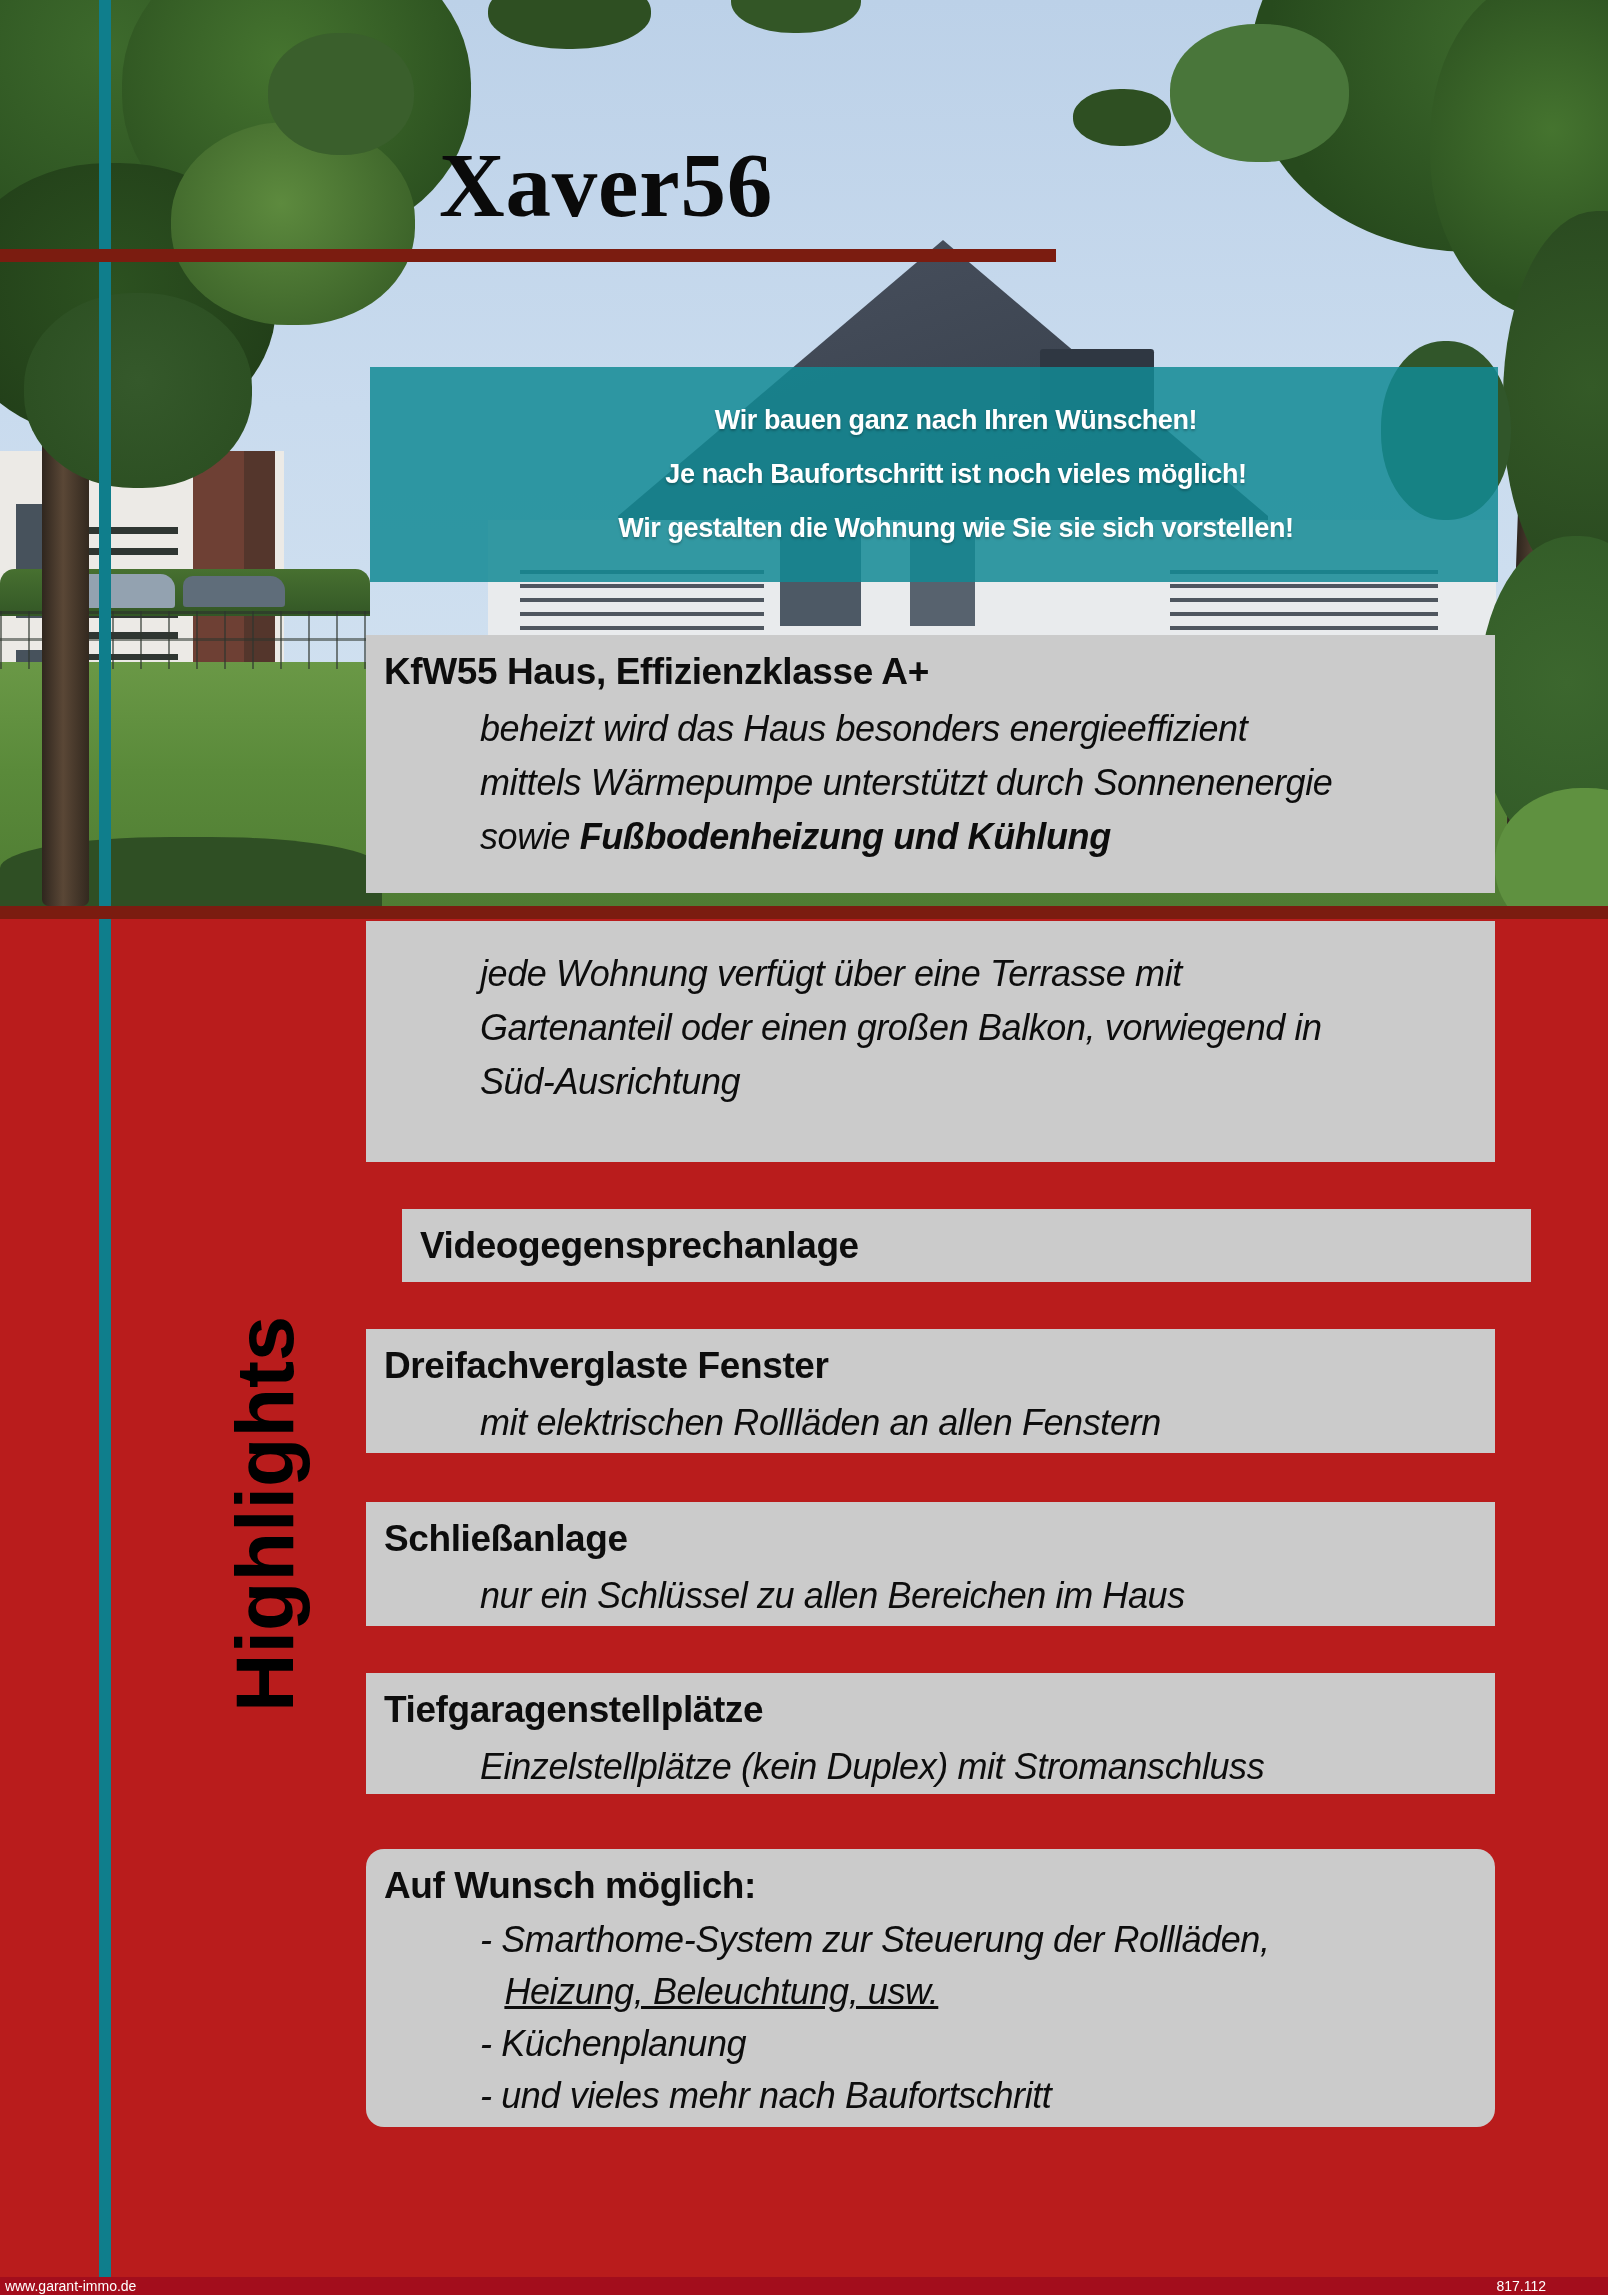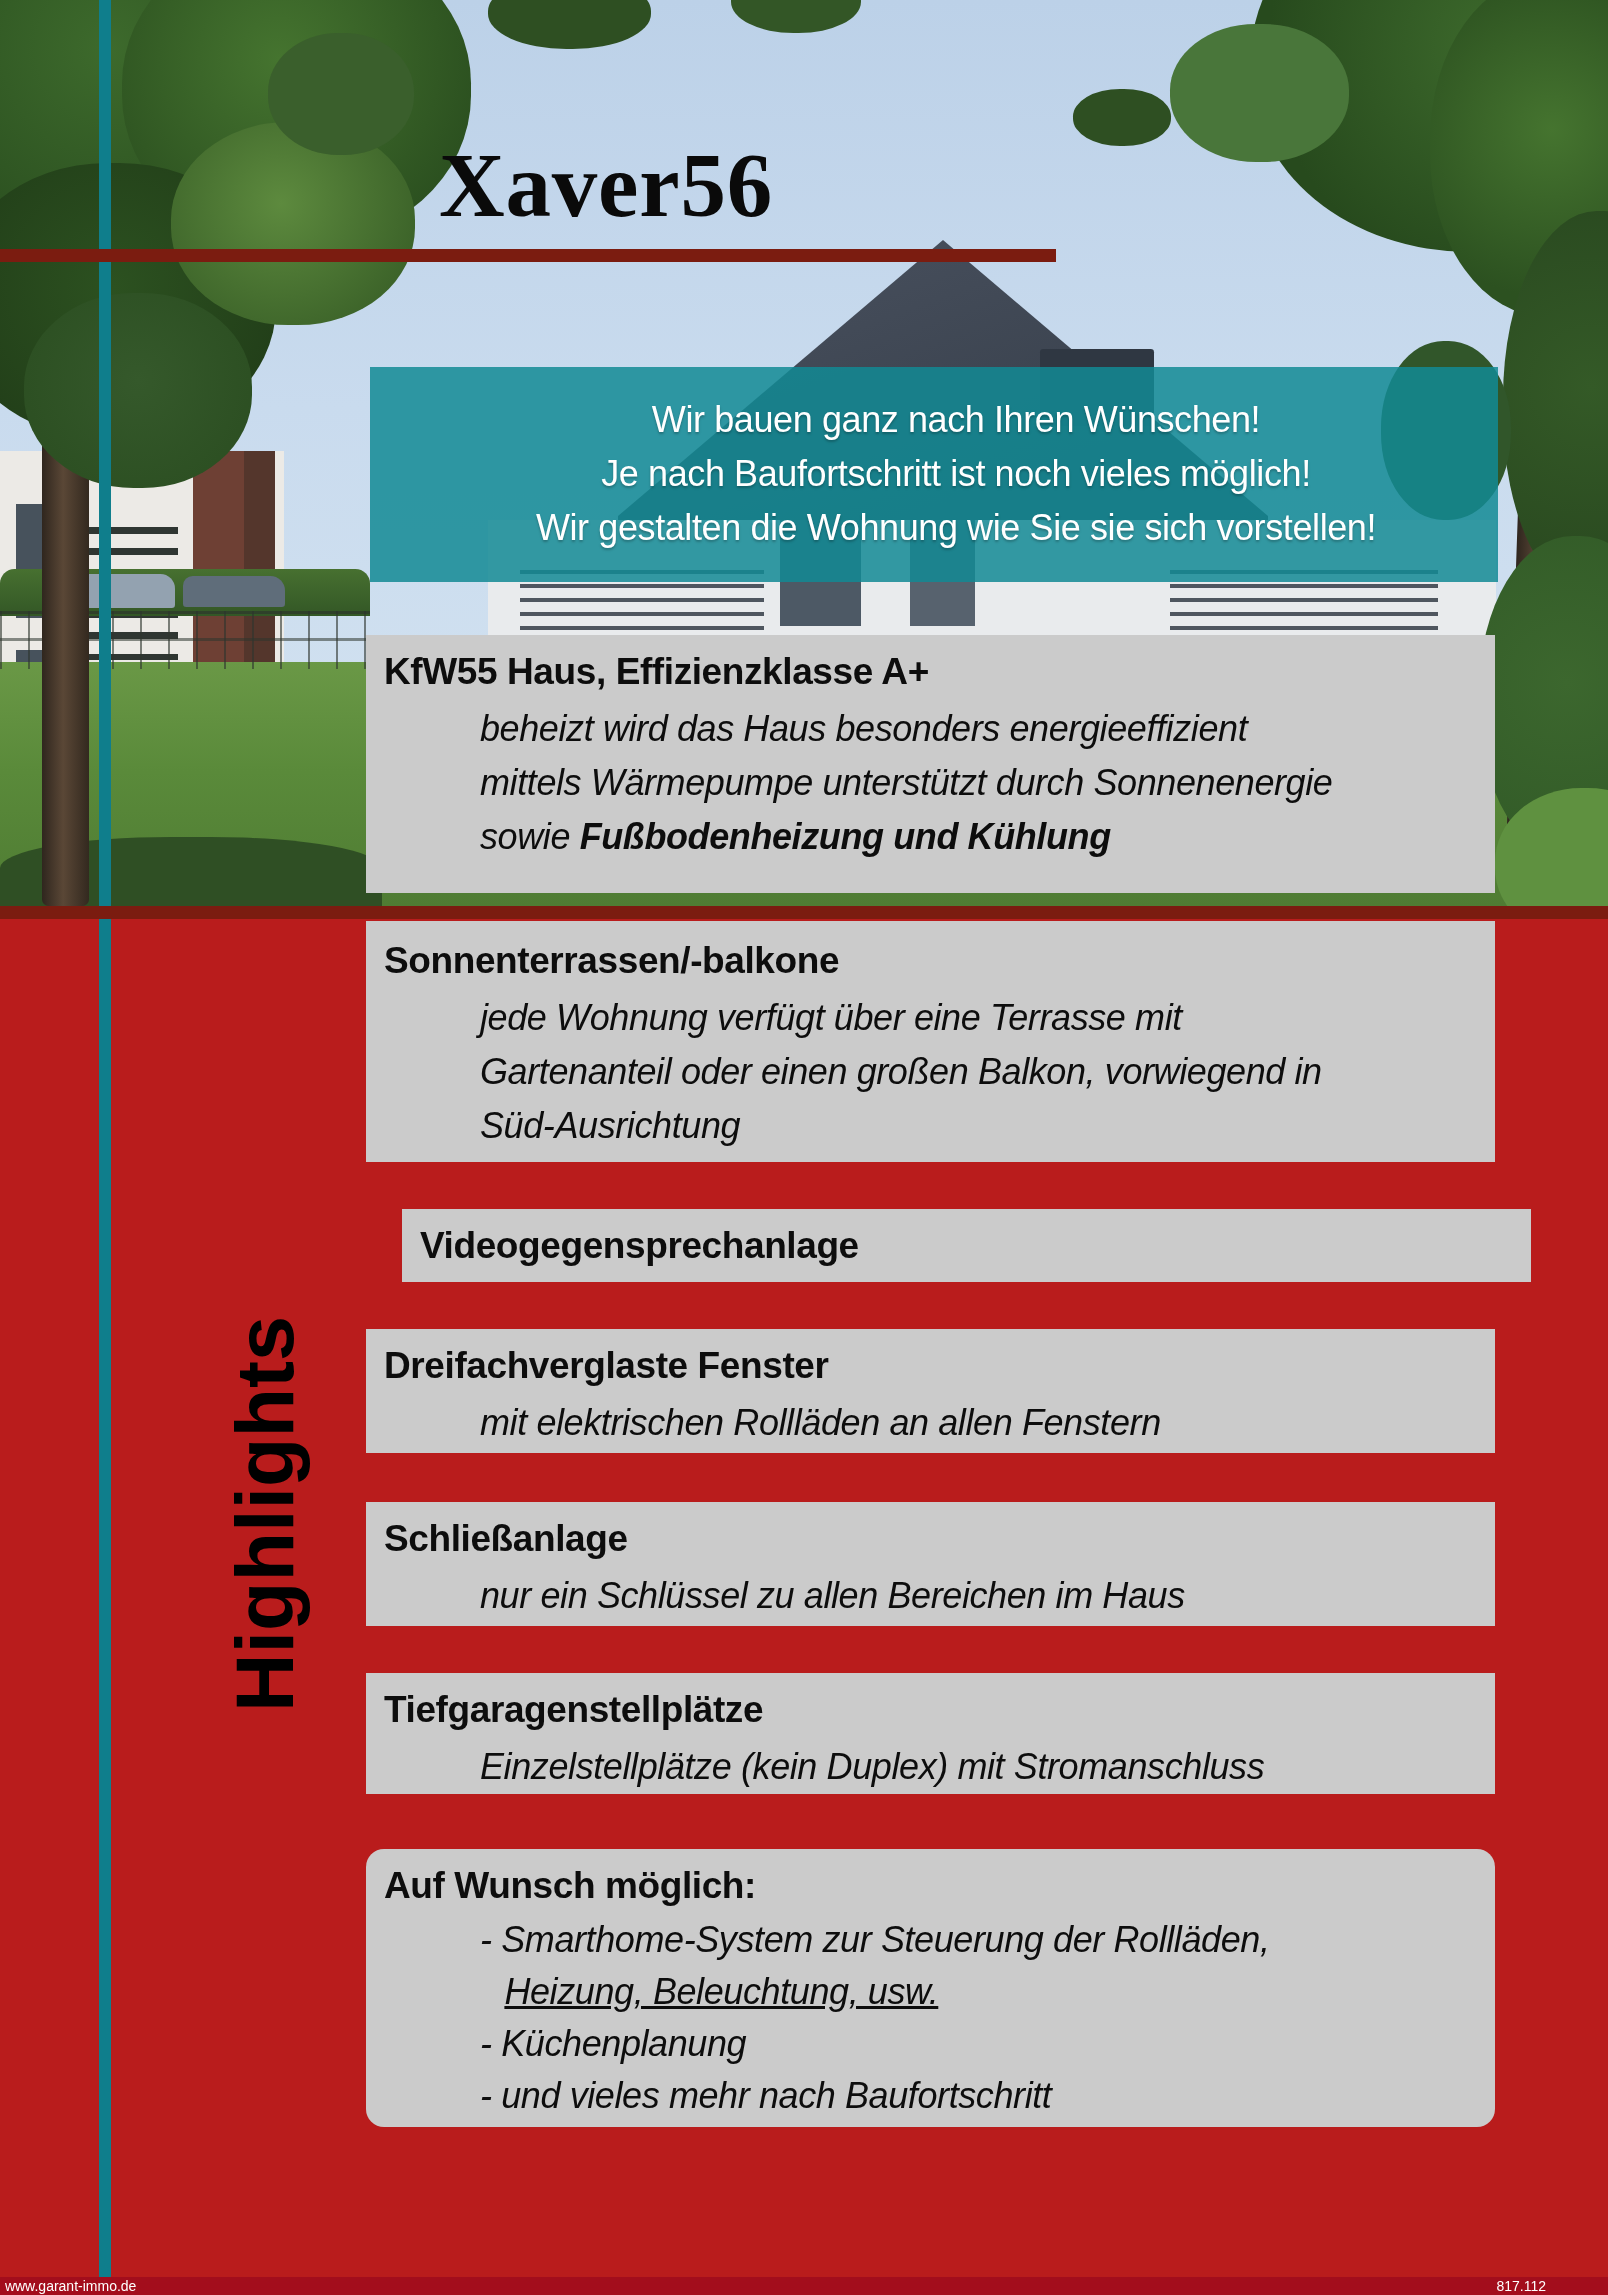--- a/index.html
+++ b/index.html
@@ -74,21 +74,21 @@
   
   .vstripe{position:absolute;left:99px;top:0;width:12.2px;height:2277px;background:#0f7e8c;}
   .hbar{position:absolute;background:#7b1c10;}
   .hbar.under-title{left:0;top:249px;width:1056px;height:13px;}
   .hbar.photo-bottom{left:0;top:906px;width:1609px;height:13px;}
 
   
   .banner{position:absolute;left:370px;top:367px;width:1128px;height:215px;
           background:rgba(18,138,148,0.85);color:#ffffff;text-align:center;
           padding-top:26px;box-sizing:border-box;}
-  .banner .bline{font-size:36px;font-weight:400;line-height:54px;letter-spacing:-0.4px;
+  .banner .bline{font-size:27px;font-weight:700;line-height:54px;letter-spacing:-0.4px;
                  text-shadow:0 1.6px 2.4px rgba(0,0,0,0.25);padding-left:44px;}
 
   
   .highlights{position:absolute;left:265px;top:1514px;transform:translate(-50%,-50%) rotate(-90deg);
               font-size:81px;font-weight:700;color:#000;white-space:nowrap;letter-spacing:0px;}
 
   
   .box{position:absolute;left:366px;width:1129px;background:#cbcbcb;box-sizing:border-box;
        padding:14.6px 21px 0 18px;color:#0d0d0d;}
   .box .btitle{font-size:37px;font-weight:700;line-height:44px;letter-spacing:-0.4px;}
@@ -177,21 +177,20 @@
   <div class="box b1">
     <div class="btitle">KfW55 Haus, Effizienzklasse A+</div>
     <div class="lines">
       <div class="line">beheizt wird das Haus besonders energieeffizient</div>
       <div class="line">mittels Wärmepumpe unterstützt durch Sonnenenergie</div>
       <div class="line"><span>sowie </span><span class="bold">Fußbodenheizung und Kühlung</span></div>
     </div>
   </div>
 
   <div class="box b2">
-    <div class="btitle">Sonnenterrassen/-balkone</div>
     <div class="lines">
       <div class="line">jede Wohnung verfügt über eine Terrasse mit</div>
       <div class="line">Gartenanteil oder einen großen Balkon, vorwiegend in</div>
       <div class="line">Süd-Ausrichtung</div>
     </div>
   </div>
 
   <div class="box b3">
     <div class="btitle">Videogegensprechanlage</div>
   </div>

